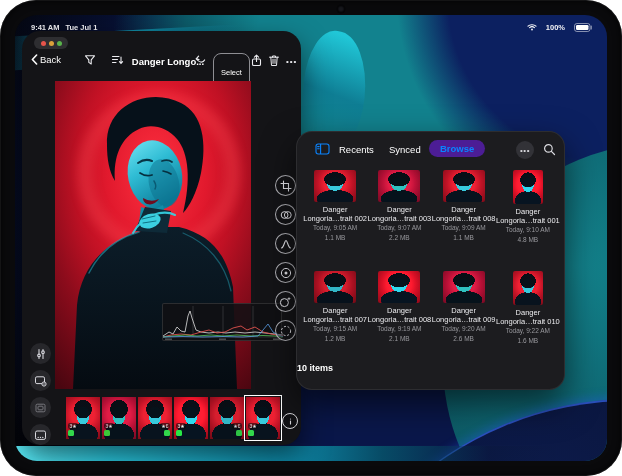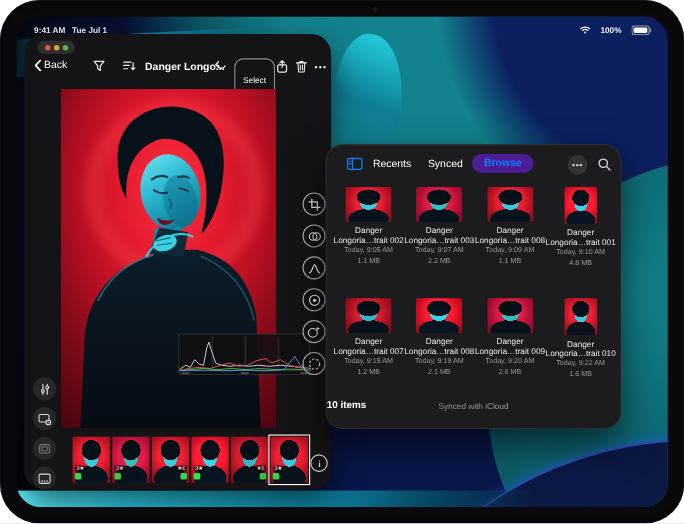--- a/index.html
+++ b/index.html
@@ -450,16 +450,15 @@
           <div class="fname">
               <span>Danger</span>
               <span>Longoria…trait 010</span>
             </div>
           <div class="fmeta">Today, 9:22 AM</div>
           <div class="fmeta">1.6 MB</div>
         </div>
       </div>
 
       <div class="fcount">10 items</div>
-      <div class="fsync">Synced with iCloud</div>
     </div>
   </div>
 </div>
 
 </body></html>

